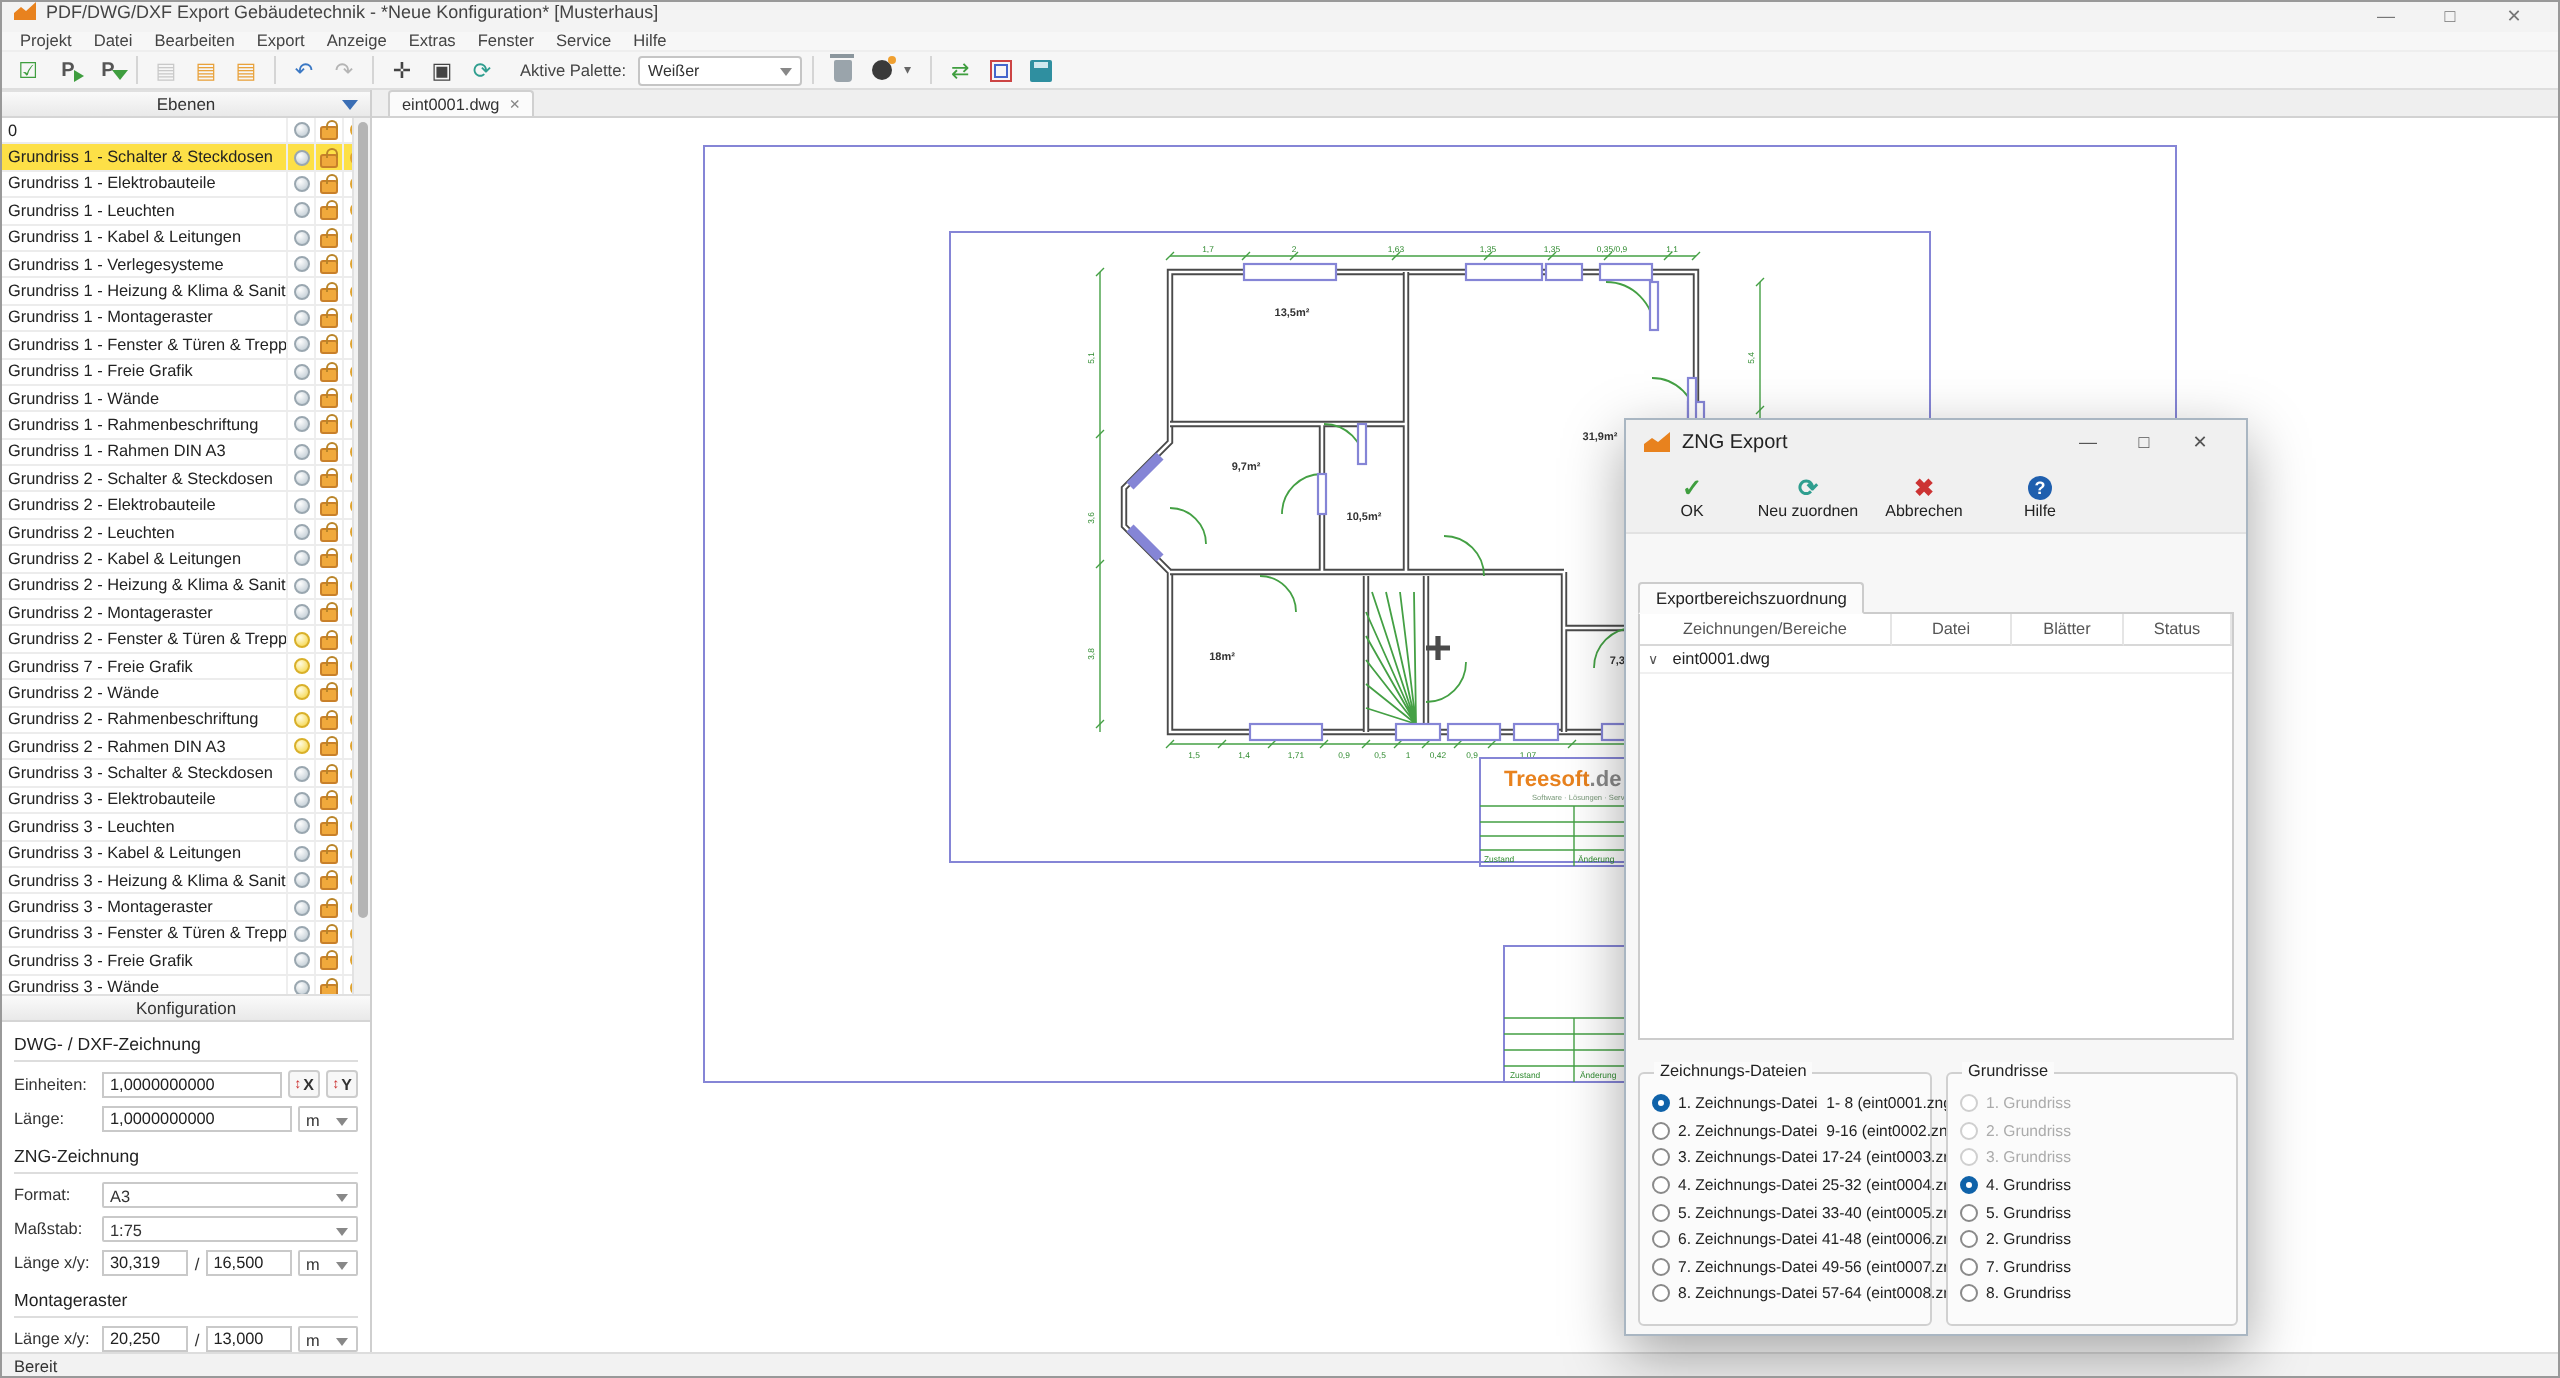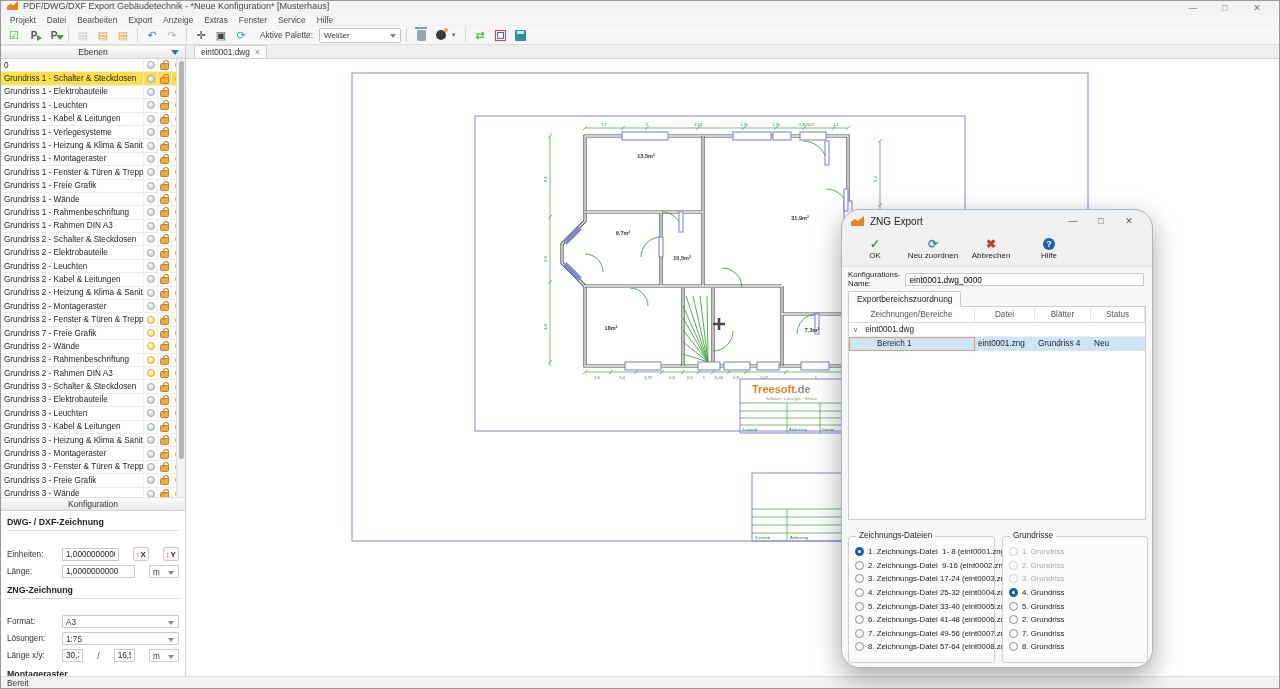--- a/index.html
+++ b/index.html
@@ -43,40 +43,40 @@
   .layer-label{flex:1;padding-left:3px;font-size:8.2px;white-space:nowrap;overflow:hidden;color:#222}
   .lcell{width:14px;flex:none;display:flex;justify-content:center;align-items:center;border-left:1px solid #eee;height:100%}
   .bulb{width:8px;height:8px;border-radius:50%;background:radial-gradient(circle at 35% 30%,#fdfdfd,#b9c6cf);border:1px solid #9aa7b0}
   .layer-row.lit .bulb{background:radial-gradient(circle at 35% 30%,#fffbe0,#f4d33c);border-color:#d9b02a}
   .lock{width:9px;height:7px;background:#f0a93c;border:1px solid #c8802a;border-radius:1.5px;position:relative;margin-top:3px}
   .lock::before{content:"";position:absolute;left:1.5px;top:-4px;width:4px;height:4px;border:1.3px solid #b98428;border-bottom:none;border-radius:3px 3px 0 0}
   .cdot{width:8px;height:8px;border-radius:50%;background:#f8d748;border:1px solid #e0a32e}
   .layer-scroll{position:absolute;top:0;right:0;width:9px;height:100%;background:#f2f2f2;border-left:1px solid #e2e2e2}
   .layer-scroll .thumb{position:absolute;top:2px;left:1.5px;width:5px;height:398px;background:#b4b4b4;border-radius:3px}
   .config-form{padding:3px 6px;background:#fff;flex:1;overflow:hidden}
-  .cfg-head{font-weight:bold;font-size:8.8px;border-bottom:1px solid #ddd;padding:3px 0 3px;margin-bottom:16px;color:#222}
-  .cfg-row{display:flex;align-items:center;margin:4px 0;gap:14px}
+  .cfg-head{font-weight:normal;font-size:8.8px;border-bottom:1px solid #ddd;padding:3px 0 3px;margin-bottom:4px;color:#222}
+  .cfg-row{display:flex;align-items:center;margin:4px 0;gap:3px}
   .cfg-label{width:41px;flex:none;font-size:8.2px}
   .cfg-input{border:1px solid #c9c9c9;background:#fff;height:13px;font-size:8.2px;padding:0 3px;flex:1;min-width:0;font-family:"Liberation Sans",sans-serif;color:#222}
   .cfg-select{border:1px solid #c9c9c9;background:#fff;height:13px;line-height:11px;padding:1px 13px 0 3px;font-size:8.2px;position:relative;border-radius:1px}
   .cfg-select.wide{flex:1}
   .cfg-select.unit{width:30px;flex:none}
   .axis-btn{width:16px;height:14px;flex:none;border:1px solid #ccc;background:#f7f7f7;display:flex;align-items:center;justify-content:center;gap:1px;font-size:8px;font-weight:bold;border-radius:2px}
   .axis-arrow{color:#cc3333;font-size:7px;font-weight:normal}
   .slash{font-size:8.5px}
   
   .canvas-area{flex:1;position:relative;background:#fff}
   .tabbar{height:14px;background:#efefef;border-bottom:1px solid #d2d2d2;display:flex;align-items:flex-end;padding-left:8px}
   .tab{background:#fbfbfb;border:1px solid #d0d0d0;border-bottom:none;height:13px;padding:0 6px;display:flex;align-items:center;gap:5px;font-size:8.2px;border-radius:2px 2px 0 0;color:#333}
   .tab-close{color:#888;font-size:9px;line-height:9px}
   .canvas{position:absolute;top:14px;left:0;right:0;bottom:0;background:#fff;overflow:hidden}
   
   .statusbar{position:absolute;left:0;right:0;bottom:0;height:12px;background:#f2f2f2;border-top:1px solid #ddd;display:flex;align-items:center;padding-left:6px;font-size:8.3px;color:#333}
   
-  .dialog{position:absolute;left:840px;top:208px;width:312px;height:459px;background:#f0f0f0;border:1px solid #a9b6c2;border-radius:19px;box-shadow:0 10px 28px rgba(0,0,0,.35);z-index:5;overflow:hidden}
+  .dialog{position:absolute;left:811px;top:208px;width:312px;height:459px;background:#f0f0f0;border:1px solid #a9b6c2;border-radius:0;box-shadow:0 10px 28px rgba(0,0,0,.35);z-index:5;overflow:hidden}
   .dlg-title{height:22px;display:flex;align-items:center;gap:6px;padding:0 9px;font-size:10px;color:#222}
   .dlg-win{margin-left:auto;display:flex}
   .dlg-win span{width:28px;text-align:center;color:#555;font-size:9px}
   .dlg-toolbar{height:34px;display:flex;align-items:center;padding:0 4px}
   .dlg-tool{width:58px;display:flex;flex-direction:column;align-items:center;justify-content:center;gap:1px}
   .dlg-tool .ic{font-size:12px;line-height:12px;font-weight:bold}
   .dlg-tool .lbl{font-size:8px;color:#222}
   .ic-help{width:12px;height:12px;border-radius:50%;background:#1f5fae;color:#fff;font-size:9px;line-height:12px;text-align:center;font-weight:bold}
   .dlg-body{position:absolute;top:56px;left:0;right:0;bottom:0;background:#f7f7f7;border-top:1px solid #e2e2e2}
   .dlg-name{display:flex;align-items:center;padding:4px 8px 0 6px;gap:5px}
@@ -653,21 +653,21 @@
         <span class="cfg-label">Länge:</span>
         <input class="cfg-input" value="1,0000000000" style="">
         <div class="cfg-select unit sel-caret">m</div>
       </div>
       <div class="cfg-head">ZNG-Zeichnung</div>
       <div class="cfg-row">
         <span class="cfg-label">Format:</span>
         <div class="cfg-select wide sel-caret">A3</div>
       </div>
       <div class="cfg-row">
-        <span class="cfg-label">Lösungen:</span>
+        <span class="cfg-label">Maßstab:</span>
         <div class="cfg-select wide sel-caret">1:75</div>
       </div>
       <div class="cfg-row">
         <span class="cfg-label">Länge x/y:</span>
         <input class="cfg-input" value="30,319" style="">
         <span class="slash">/</span>
         <input class="cfg-input" value="16,500" style="">
         <div class="cfg-select unit sel-caret">m</div>
       </div>
       <div class="cfg-head">Montageraster</div>
@@ -829,44 +829,32 @@
     <div class="dlg-tool">
       <span class="ic c-red">✖</span>
       <span class="lbl">Abbrechen</span>
     </div>
     <div class="dlg-tool">
       <span class="ic-help">?</span>
       <span class="lbl">Hilfe</span>
     </div>
   </div>
   <div class="dlg-body">
-    <div class="dlg-name">
-      <span class="dlg-name-label">
-        <span>Konfigurations-</span><br><span>Name:</span>
-      </span>
-      <input value="eint0001.dwg_0000" style="">
-    </div>
     <div class="dlg-tab">Exportbereichszuordnung</div>
     <div class="dlg-table">
       <div class="tbl-grid">
         <div class="tbl-h">Zeichnungen/Bereiche</div>
         <div class="tbl-h">Datei</div>
         <div class="tbl-h">Blätter</div>
         <div class="tbl-h">Status</div>
         <div class="tbl-c cell-group">
           <span class="chev">∨</span>
           <span>eint0001.dwg</span>
         </div>
       </div>
-      <div class="tbl-grid row-sel">
-        <div class="tbl-c cell-bereich">Bereich 1</div>
-        <div class="tbl-c cell-pad">eint0001.zng</div>
-        <div class="tbl-c cell-pad">Grundriss 4</div>
-        <div class="tbl-c cell-pad">Neu</div>
-      </div>
     </div>
     <div class="grp grp-files">
       <span class="grp-title">Zeichnungs-Dateien</span>
       <div class="grp-rows">
 
           <div class="radio-row checked">
             <span class="radio"></span>
             <span class="radio-label">1. Zeichnungs-Datei  1- 8 (eint0001.zng)</span>
           </div>
 

